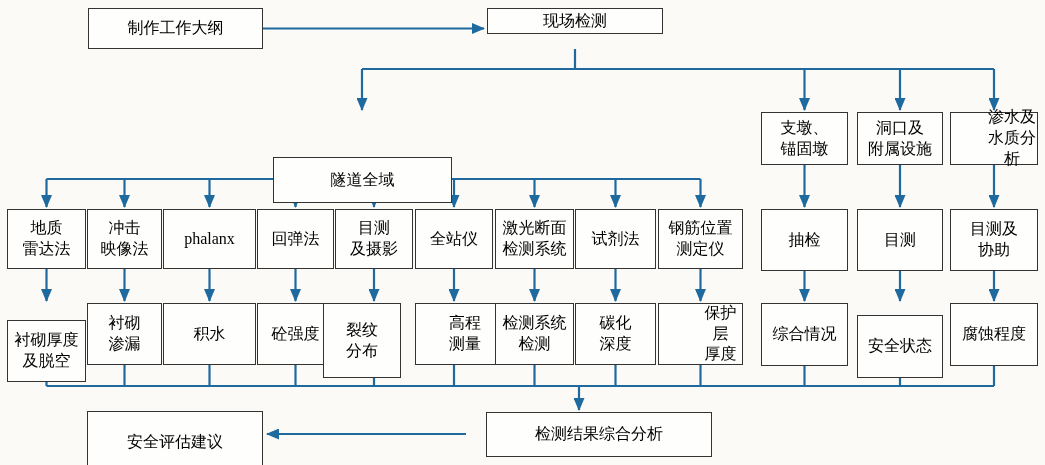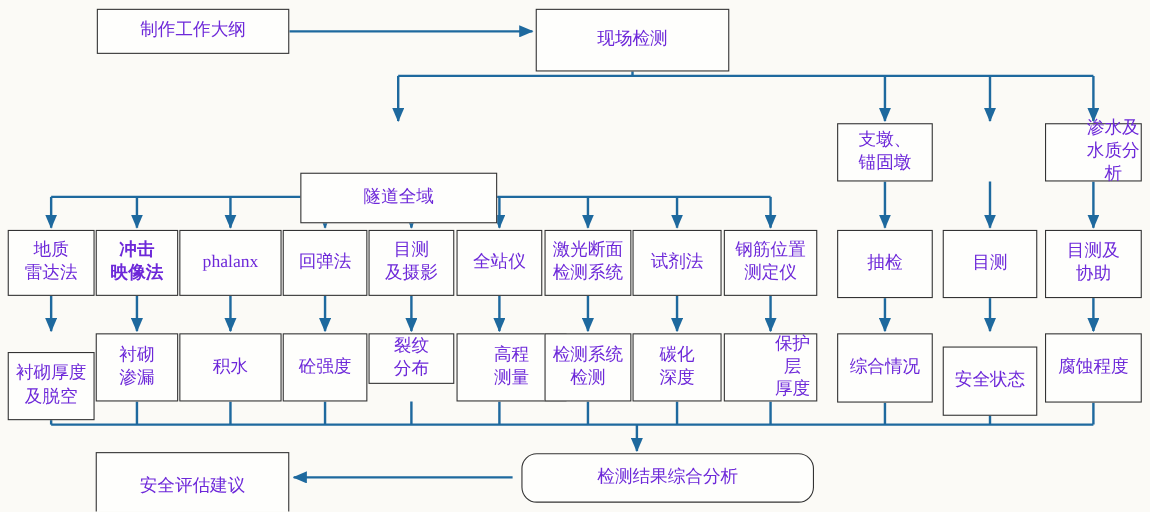--- a/index.html
+++ b/index.html
@@ -5,21 +5,21 @@
   html,body{margin:0;padding:0;}
   body{background:#fbfaf6;font-family:"Liberation Serif","DejaVu Serif",serif;}
   #canvas{position:relative;width:1045px;height:465px;background:#fbfaf6;overflow:hidden;}
   #wires{position:absolute;left:0;top:0;width:1045px;height:465px;}
   .box{
     position:absolute;
     border:1.6px solid #333333;
     background:#fefefc;
     display:flex;align-items:center;justify-content:center;
     text-align:center;white-space:pre-line;
-    font-size:16px;line-height:1.3;color:#6d28d9;
+    font-size:16px;line-height:1.3;color:#000000;
     box-sizing:border-box;
   }
 </style>
 </head>
 <body>
 
 <div id="canvas">
 
   <svg id="wires" viewBox="0 0 1045 465" xmlns="http://www.w3.org/2000/svg">
     <defs>
@@ -81,32 +81,34 @@
       <path d="M994,366 V386"></path>
       <path d="M46.5,386 H994"></path>
 
       <path d="M579,386 V410" marker-end="url(#ah)"></path>
 
       <path d="M466,434 H267" marker-end="url(#ah)"></path>
     </g>
   </svg>
 
   <div class="box" style="left:88px;top:8px;width:175px;height:41px;">制作工作大纲</div>
-  <div class="box" style="left:487px;top:8px;width:176px;height:57px;">现场检测</div>
+  <div class="box" style="left:487px;top:8px;width:176px;height:26px;">现场检测</div>
 
   <div class="box" style="left:273px;top:112px;width:179px;height:46px;margin-top:45px;">隧道全域</div>
 
   <div class="box" style="left:761px;top:112px;width:87px;height:53px;">支墩、
 锚固墩</div>
+  <div class="box" style="left:857px;top:112px;width:86px;height:53px;">洞口及
+附属设施</div>
   <div class="box" style="left:950px;top:112px;width:88px;height:53px;padding-left:36px;">渗水及
 水质分析</div>
 
   <div class="box" style="left:7px;top:209px;width:79px;height:60px;">地质
 雷达法</div>
-  <div class="box" style="left:87px;top:209px;width:75px;height:60px;font-weight:bold;">冲击
+  <div class="box" style="left:87px;top:209px;width:75px;height:60px;">冲击
 映像法</div>
   <div class="box" style="left:163px;top:209px;width:93px;height:60px;">phalanx</div>
   <div class="box" style="left:257px;top:209px;width:77px;height:60px;">回弹法</div>
   <div class="box" style="left:335px;top:209px;width:78px;height:60px;">目测
 及摄影</div>
   <div class="box" style="left:415px;top:209px;width:78px;height:60px;">全站仪</div>
   <div class="box" style="left:495px;top:209px;width:79px;height:60px;">激光断面
 检测系统</div>
   <div class="box" style="left:575px;top:209px;width:81px;height:60px;">试剂法</div>
   <div class="box" style="left:658px;top:209px;width:85px;height:60px;">钢筋位置
@@ -116,31 +118,31 @@
   <div class="box" style="left:857px;top:209px;width:86px;height:62px;">目测</div>
   <div class="box" style="left:950px;top:209px;width:88px;height:62px;">目测及
 协助</div>
 
   <div class="box" style="left:7px;top:303px;width:79px;height:62px;margin-top:17px;">衬砌厚度
 及脱空</div>
   <div class="box" style="left:87px;top:303px;width:75px;height:62px;">衬砌
 渗漏</div>
   <div class="box" style="left:163px;top:303px;width:93px;height:62px;">积水</div>
   <div class="box" style="left:257px;top:303px;width:77px;height:62px;">砼强度</div>
-  <div class="box" style="left:335px;top:303px;width:78px;height:46px;">裂纹
+  <div class="box" style="left:323px;top:303px;width:78px;height:75px;">裂纹
 分布</div>
   <div class="box" style="left:415px;top:303px;width:100px;height:62px;">高程
 测量</div>
   <div class="box" style="left:495px;top:303px;width:79px;height:62px;">检测系统
 检测</div>
   <div class="box" style="left:575px;top:303px;width:81px;height:62px;">碳化
 深度</div>
   <div class="box" style="left:658px;top:303px;width:85px;height:62px;padding-left:40px;">保护层
 厚度</div>
 
   <div class="box" style="left:761px;top:303px;width:87px;height:63px;text-align:right;">综合情况</div>
   <div class="box" style="left:857px;top:303px;width:86px;height:63px;margin-top:12px;">安全状态</div>
   <div class="box" style="left:950px;top:303px;width:88px;height:63px;">腐蚀程度</div>
 
   <div class="box" style="left:87px;top:411px;width:176px;height:62px;">安全评估建议</div>
-  <div class="box" style="left:474px;top:412px;width:266px;height:45px;border-radius:14px;">检测结果综合分析</div>
+  <div class="box" style="left:486px;top:412px;width:226px;height:45px;">检测结果综合分析</div>
 
 </div>
 
 </body></html>

